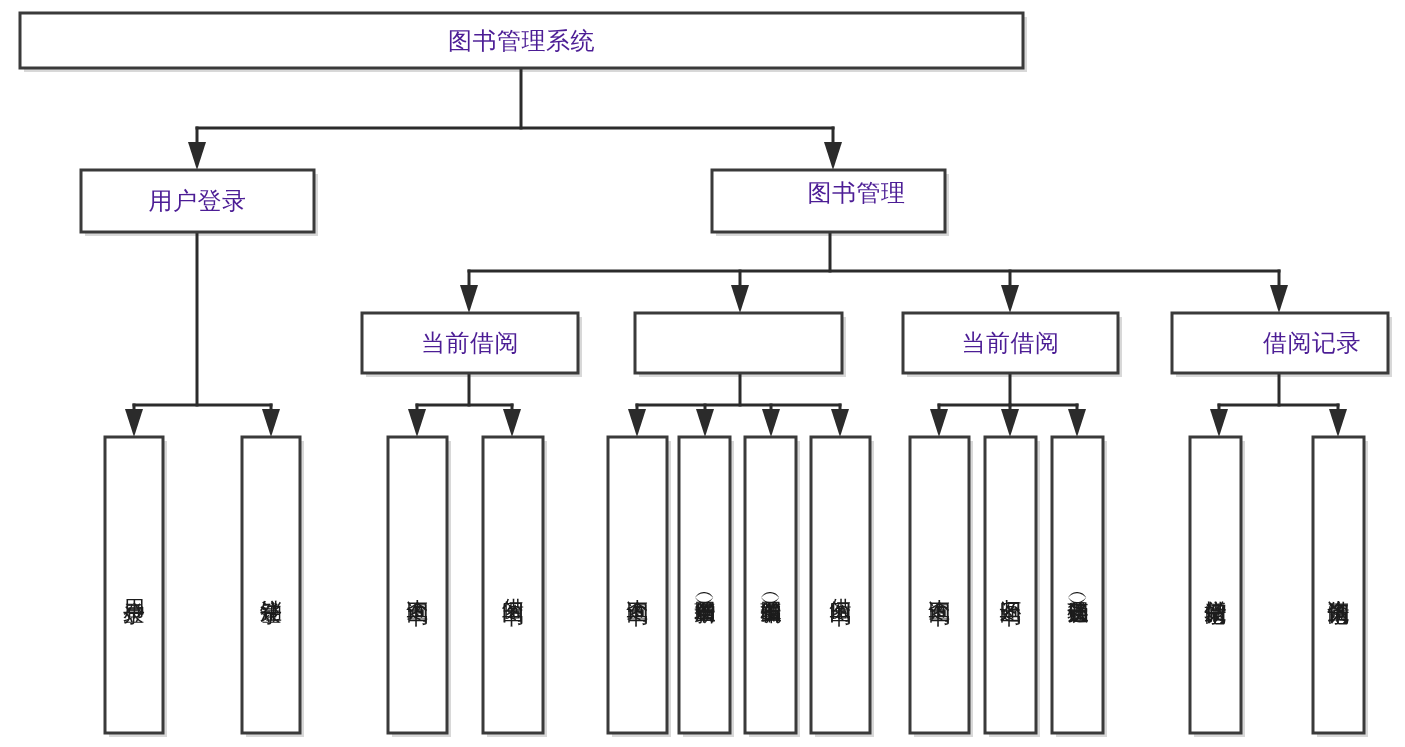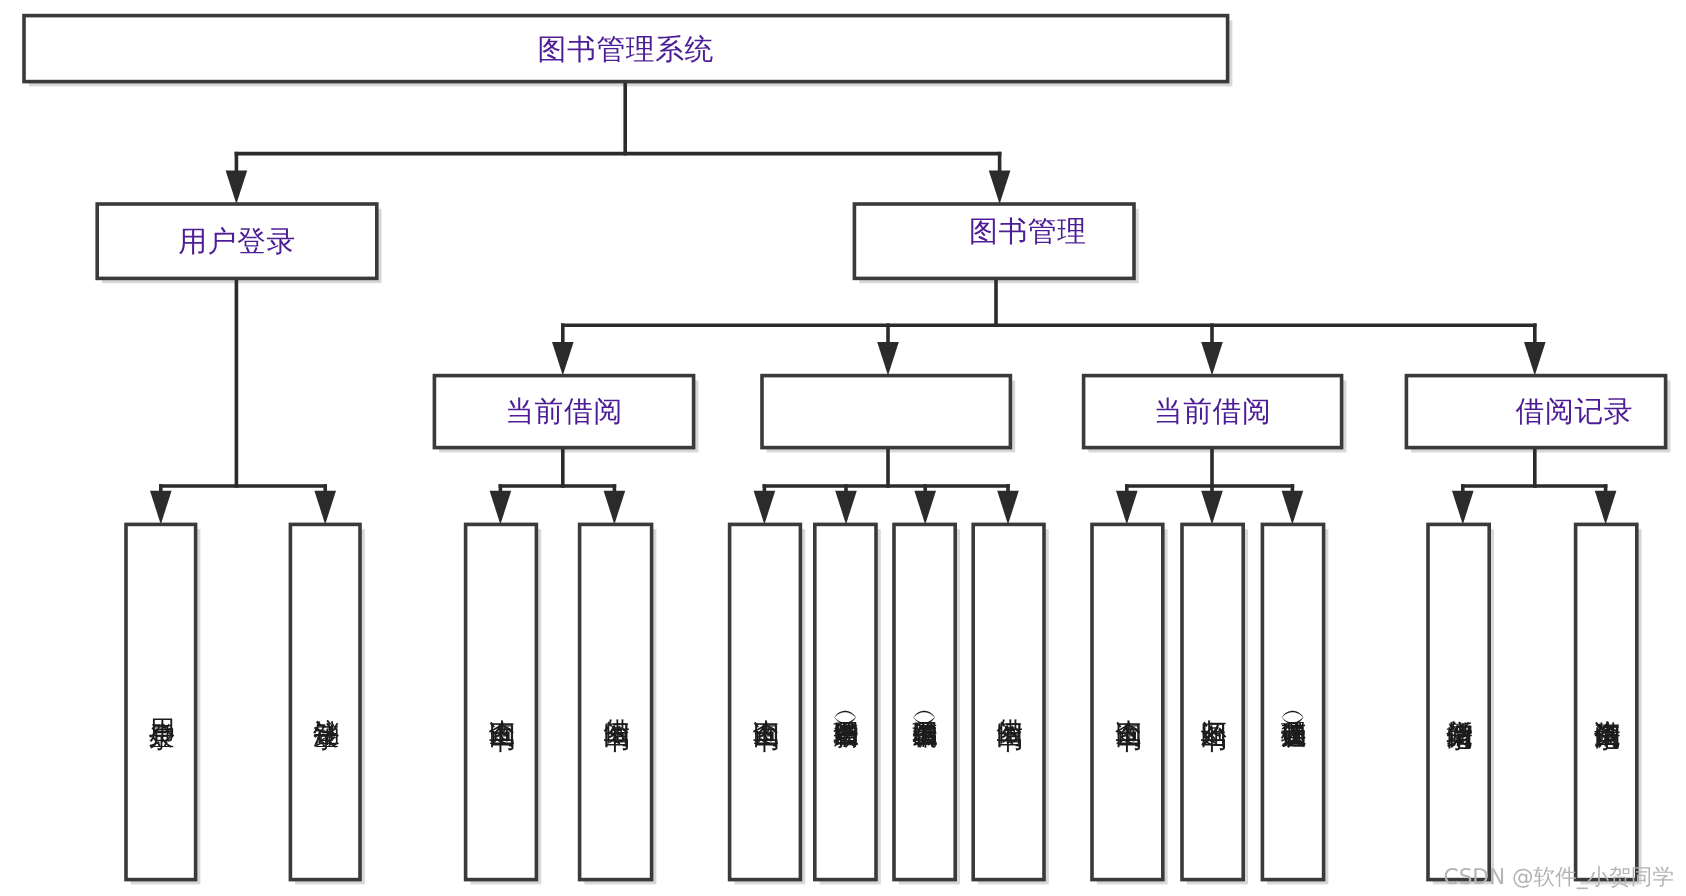--- a/index.html
+++ b/index.html
@@ -222,15 +222,14 @@
   <div class="node-label-v" style="left:608px; top:437px; width:59px; height:296px;">查询图书</div>
   <div class="node-label-v" style="left:679px; top:437px; width:51px; height:296px; font-size:21px; letter-spacing:0px;">新增图书（管理员）</div>
   <div class="node-label-v" style="left:745px; top:437px; width:51px; height:296px; font-size:21px; letter-spacing:0px;">编辑图书（管理员）</div>
   <div class="node-label-v" style="left:811px; top:437px; width:59px; height:296px;">借阅图书</div>
   <div class="node-label-v" style="left:910px; top:437px; width:59px; height:296px;">查询图书</div>
   <div class="node-label-v" style="left:985px; top:437px; width:51px; height:296px;">归还图书</div>
   <div class="node-label-v" style="left:1052px; top:437px; width:51px; height:296px; font-size:21px; letter-spacing:0px;">确认归还（管理员）</div>
   <div class="node-label-v" style="left:1190px; top:437px; width:51px; height:296px; letter-spacing:1px;">新增借阅记录</div>
   <div class="node-label-v" style="left:1313px; top:437px; width:51px; height:296px; letter-spacing:1px;">查询借阅记录</div>
 
-  <div class="watermark">CSDN @软件_小贺同学</div>
 
 </div>
 
 </body></html>

